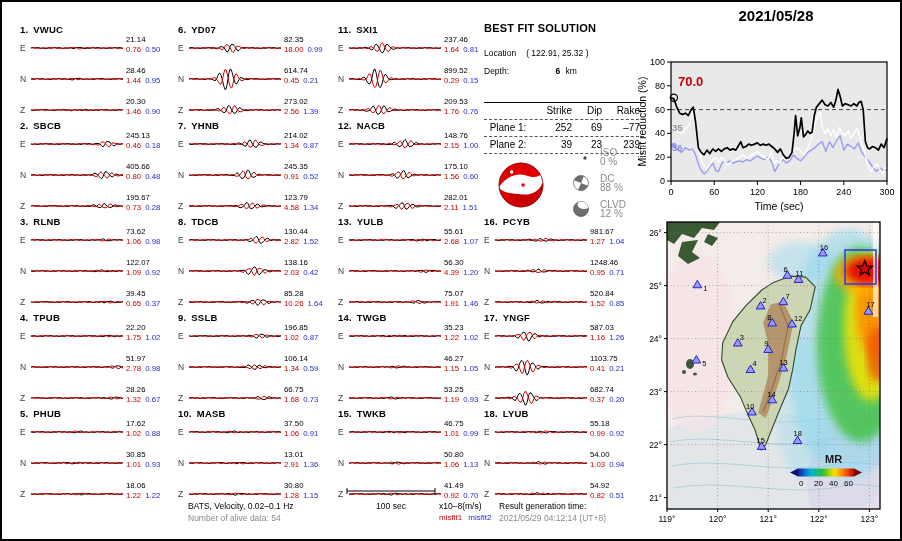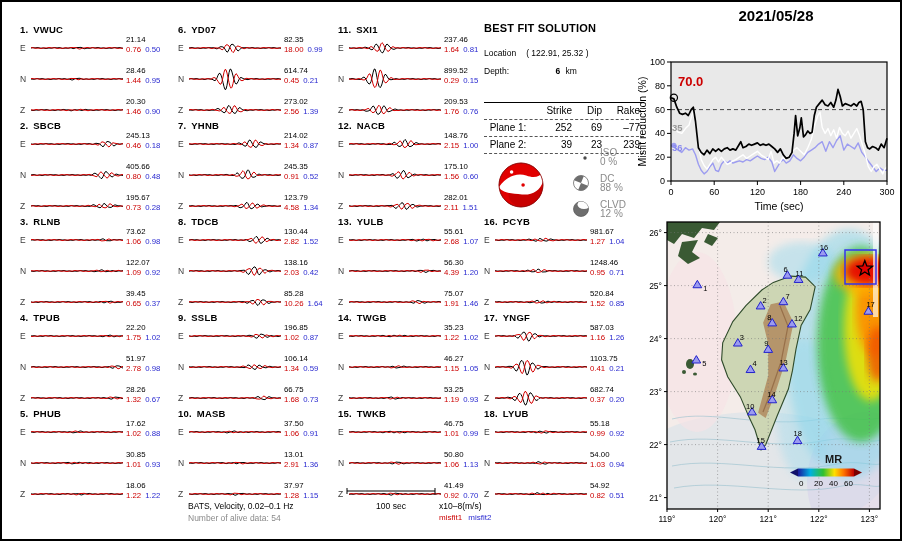--- a/index.html
+++ b/index.html
@@ -404,21 +404,21 @@
             <div class="mis"><span class="m1">2.91</span><span class="m2">1.36</span></div>
           </div>
         </div>
         <div class="ch" style="top: 70px;">
           <div class="ch-l">Z</div>
           <svg width="92" height="32">
             <polyline points="0,15.9 1,16.1 2,16.3 3,16.5 4,16.3 5,16.1 6,16.1 7,16.2 8,16.3 9,16.2 10,15.9 11,15.7 12,15.7 13,15.9 14,15.9 15,15.7 16,15.6 17,15.6 18,15.9 19,16.1 20,16.2 21,16.0 22,16.0 23,16.2 24,16.4 25,16.5 26,16.3 27,16.0 28,16.0 29,16.1 30,16.1 31,15.9 32,15.7 33,15.6 34,15.8 35,16.1 36,16.1 37,15.9 38,15.6 39,15.5 40,15.6 41,15.8 42,15.9 43,15.9 44,16.2 45,16.8 46,17.2 47,17.1 48,16.5 49,15.9 50,15.6 51,15.5 52,15.6 53,15.5 54,15.4 55,15.5 56,15.8 57,16.1 58,16.2 59,16.0 60,15.8 61,15.9 62,16.2 63,16.4 64,16.3 65,16.1 66,16.1 67,16.2 68,16.4 69,16.3 70,16.0 71,15.7 72,15.7 73,15.9 74,15.9 75,15.8 76,15.6 77,15.6 78,15.8 79,16.1 80,16.1 81,16.0 82,16.0 83,16.1 84,16.4 85,16.5 86,16.3 87,16.1 88,16.0 89,16.2 90,16.2 91,16.1 92,15.8" fill="none" stroke="#000000" stroke-width="1" stroke-linejoin="round"></polyline>
             <polyline points="0,16.1 1,16.0 2,16.0 3,16.1 4,16.0 5,15.7 6,15.5 7,15.6 8,15.8 9,15.9 10,15.8 11,15.7 12,15.8 13,16.0 14,16.3 15,16.3 16,16.2 17,16.1 18,16.2 19,16.4 20,16.4 21,16.2 22,15.9 23,15.8 24,15.9 25,16.0 26,15.9 27,15.6 28,15.5 29,15.7 30,15.9 31,16.1 32,15.9 33,15.8 34,15.8 35,16.1 36,16.3 37,16.3 38,16.2 39,16.2 40,16.5 41,16.8 42,16.8 43,16.2 44,15.6 45,15.2 46,15.2 47,15.3 48,15.4 49,15.4 50,15.7 51,16.1 52,16.6 53,16.6 54,16.3 55,16.0 56,15.9 57,16.2 58,16.3 59,16.3 60,16.1 61,16.0 62,16.1 63,16.3 64,16.2 65,15.8 66,15.6 67,15.6 68,15.8 69,15.9 70,15.8 71,15.6 72,15.7 73,15.9 74,16.2 75,16.3 76,16.2 77,16.1 78,16.2 79,16.4 80,16.5 81,16.3 82,16.0 83,15.9 84,16.0 85,16.1 86,16.0 87,15.7 88,15.5 89,15.6 90,15.8 91,16.0 92,15.9" fill="none" stroke="#d40000" stroke-width="1" stroke-linejoin="round"></polyline>
           </svg>
           <div class="vals">
-            <div class="amp">37.97</div>
+            <div class="amp">30.80</div>
             <div class="mis"><span class="m1">1.28</span><span class="m2">1.15</span></div>
           </div>
         </div>
       </div>
       <div class="station" style="left: 336px; top: 22px;">
         <div class="st-h"><span class="num">11.</span><span>SXI1</span></div>
         <div class="ch" style="top: 8px;">
           <div class="ch-l">E</div>
           <svg width="92" height="32">
             <polyline points="0,15.7 1,15.9 2,16.1 3,16.0 4,15.9 5,16.0 6,16.2 7,16.5 8,16.4 9,16.2 10,16.1 11,16.1 12,16.3 13,16.2 14,15.9 15,15.4 16,15.2 17,15.3 18,15.7 19,16.0 20,16.3 21,16.9 22,17.5 23,17.8 24,17.2 25,15.4 26,13.3 27,12.1 28,12.5 29,14.0 30,16.0 31,18.0 32,19.7 33,20.8 34,20.6 35,18.6 36,15.6 37,13.0 38,12.1 39,12.7 40,14.0 41,15.2 42,16.0 43,16.7 44,17.2 45,17.3 46,17.0 47,16.4 48,15.9 49,15.9 50,16.1 51,16.3 52,16.2 53,15.9 54,15.8 55,15.9 56,16.0 57,15.9 58,15.7 59,15.5 60,15.6 61,15.9 62,16.0 63,16.0 64,15.9 65,15.9 66,16.2 67,16.4 68,16.4 69,16.2 70,16.1 71,16.1 72,16.3 73,16.3 74,16.1 75,15.8 76,15.6 77,15.8 78,15.9 79,15.8 80,15.6 81,15.6 82,15.7 83,16.0 84,16.2 85,16.1 86,16.0 87,16.1 88,16.3 89,16.5 90,16.4 91,16.2 92,16.0" fill="none" stroke="#000000" stroke-width="1" stroke-linejoin="round"></polyline>
@@ -1018,14 +1018,18 @@
     </svg>
     <div class="lab">100 sec</div>
   </div>
 
   <div class="foot" id="foot-unit">
     <div>x10–8(m/s)</div>
     <div class="mis"><span class="m1">misfit1</span>
       <span class="m2">misfit2</span></div>
   </div>
 
+  <div class="foot" id="foot-res">
+    <div>Result generation time:</div>
+    <div class="sub">2021/05/29 04:12:14 (UT+8)</div>
+  </div>
 
 </div>
 
 </body></html>

